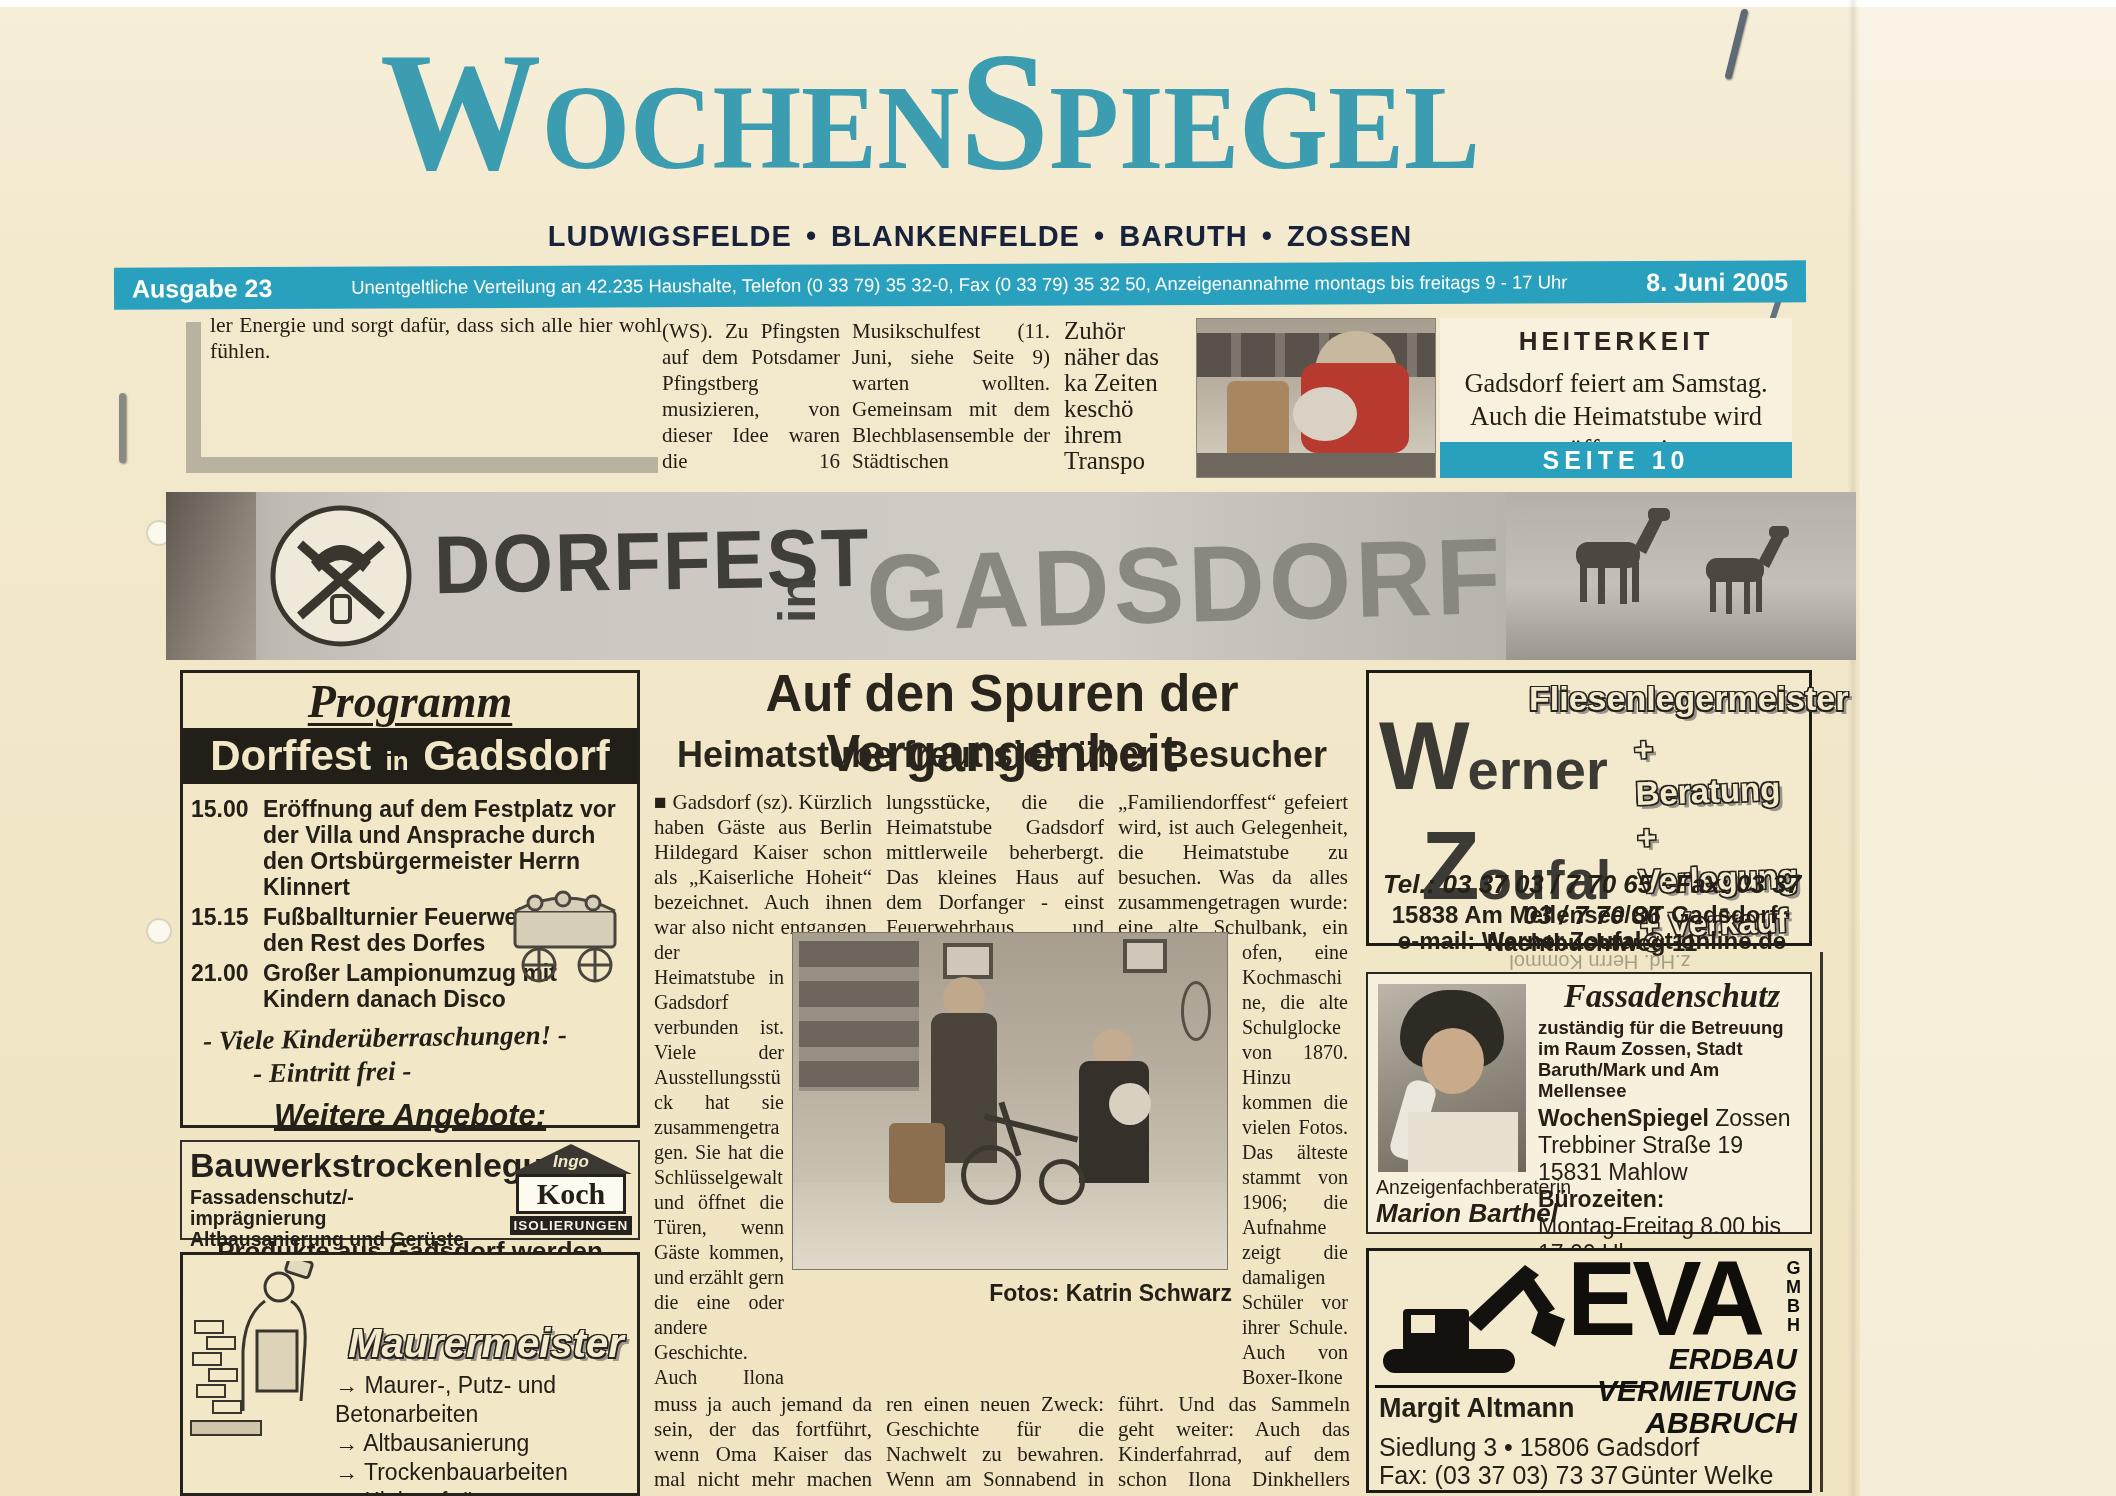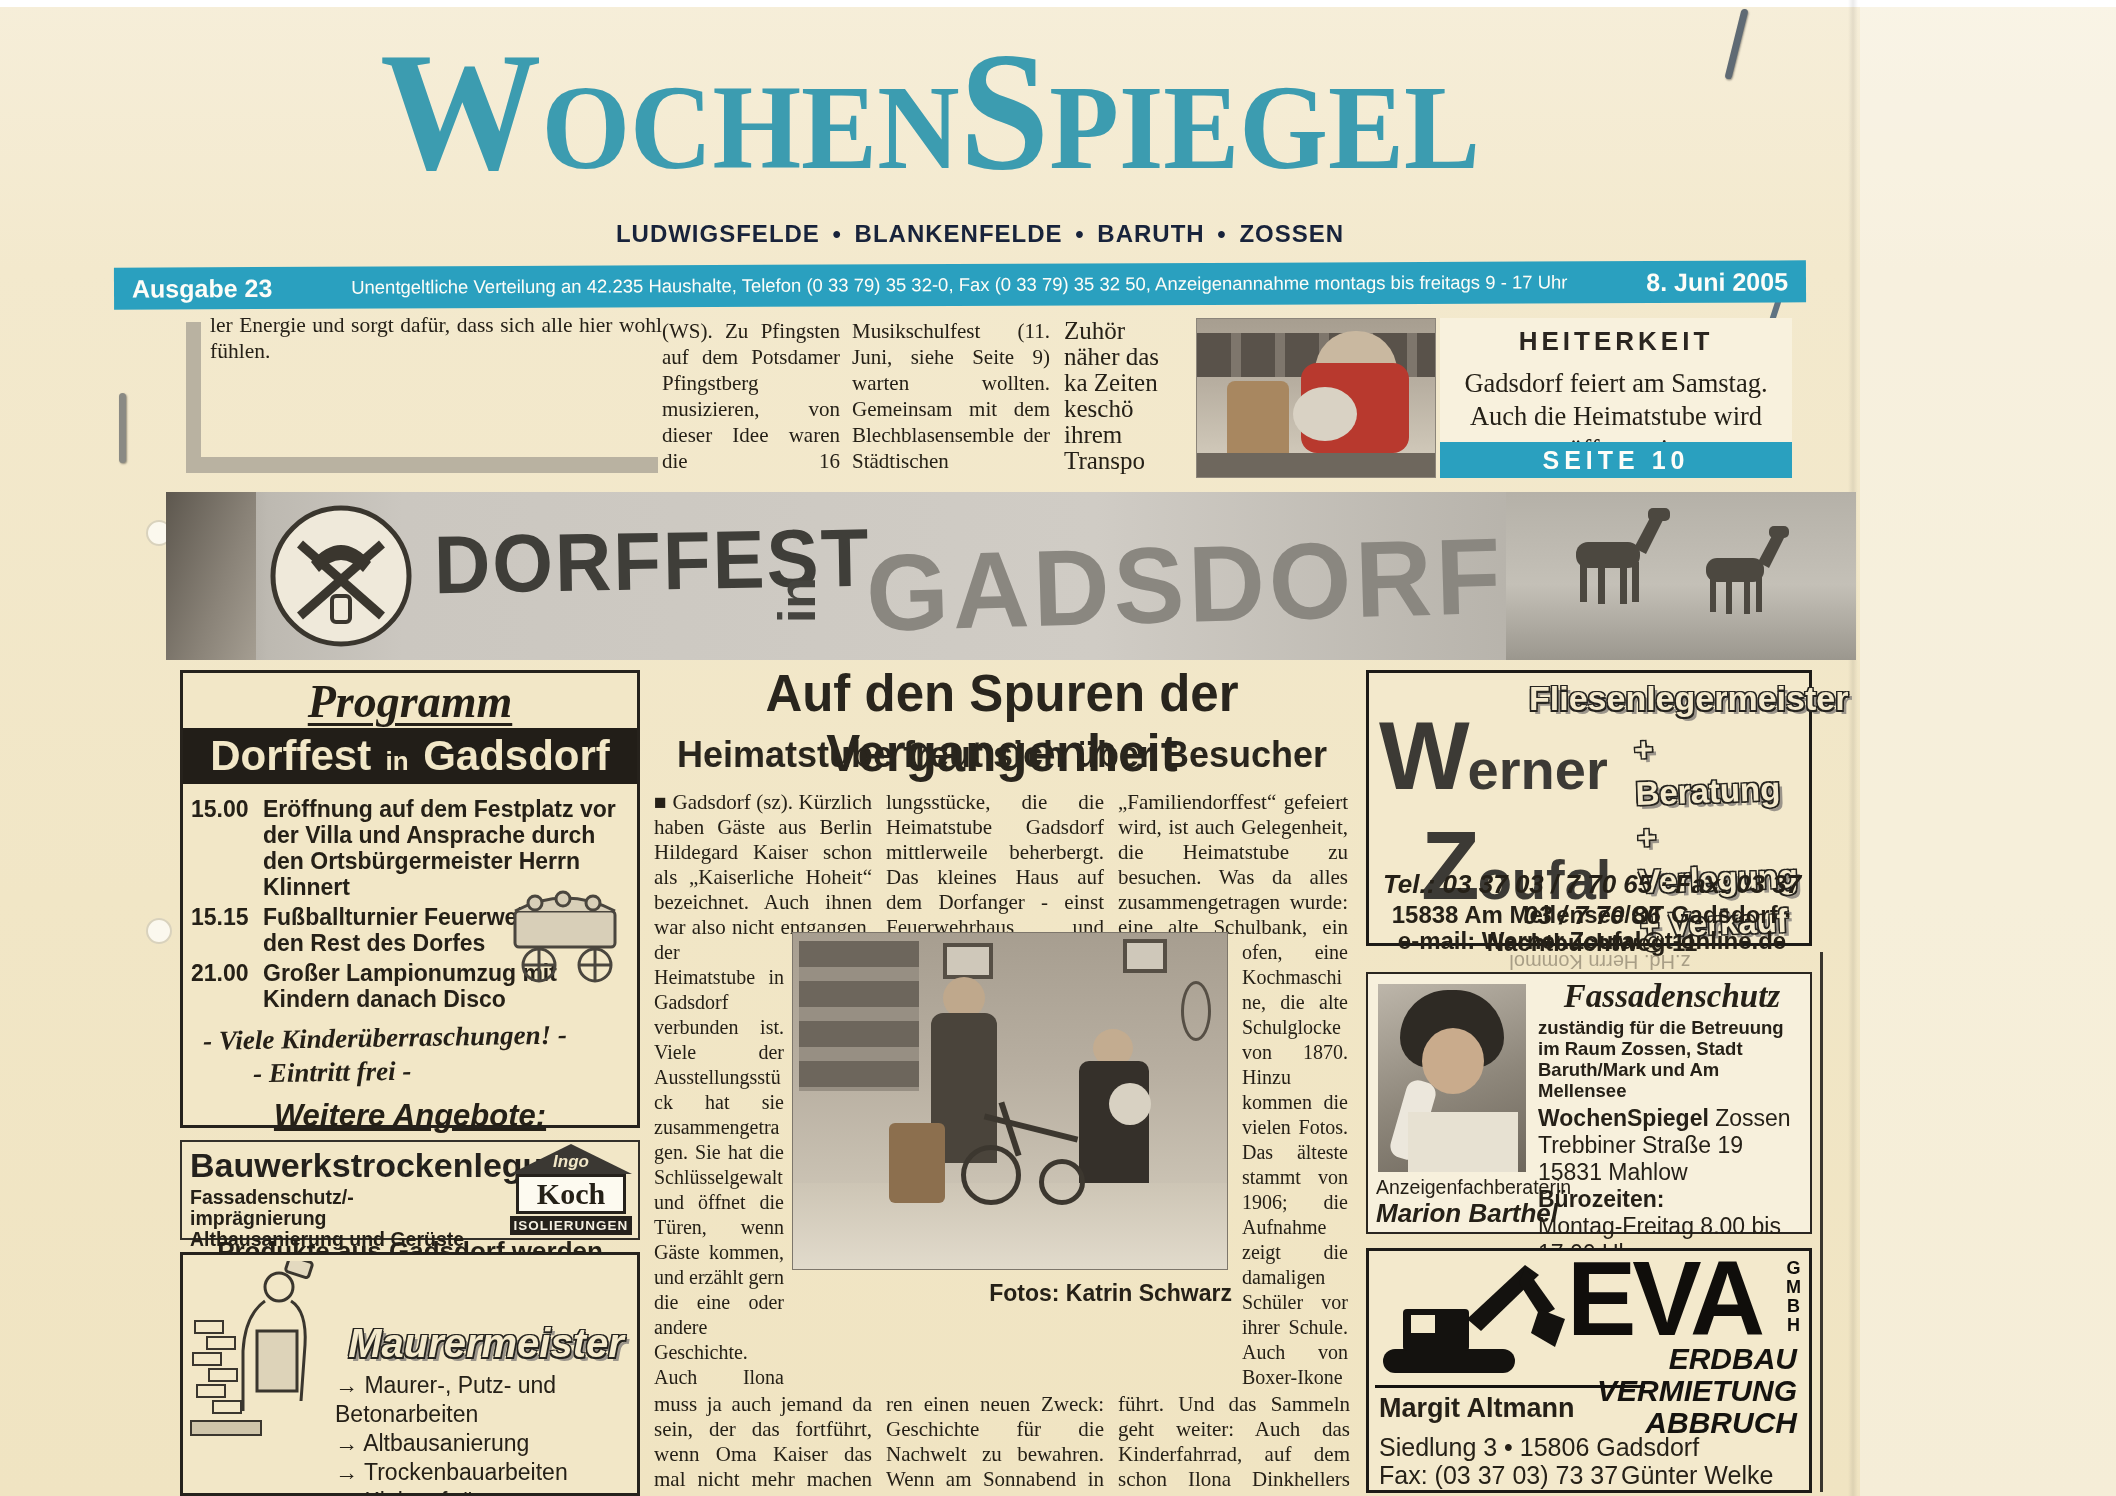--- a/index.html
+++ b/index.html
@@ -32,21 +32,21 @@
   <div class="box" style="left:1860px;top:0;width:256px;height:1496px;background:rgba(255,255,255,.35);"></div>
   <div class="box" style="left:119px;top:393px;width:7px;height:70px;background:#8a8a84;border-radius:4px;box-shadow:1px 1px 2px rgba(0,0,0,.4);"></div>
   <div class="box" style="left:1733px;top:8px;width:7px;height:72px;background:#5f6a74;border-radius:4px;transform:rotate(14deg);box-shadow:1px 1px 2px rgba(0,0,0,.4);"></div>
   <div class="box" style="left:1766px;top:298px;width:6px;height:64px;background:#5f7382;border-radius:4px;transform:rotate(18deg);"></div>
   <div class="box" style="left:146px;top:520px;width:26px;height:26px;border-radius:50%;background:#fbf8ee;border:2px solid #d9d2bd;"></div>
   <div class="box" style="left:146px;top:918px;width:26px;height:26px;border-radius:50%;background:#fbf8ee;border:2px solid #d9d2bd;"></div>
 
   <div class="box ctr" style="left:150px;top:26px;width:1560px;transform:scaleX(.95);color:#3c9cb0;font-family:'Liberation Serif',serif;font-weight:bold;line-height:1;">
     <span style="font-size:170px;">W</span><span style="font-size:120px;">OCHEN</span><span style="font-size:170px;">S</span><span style="font-size:120px;">PIEGEL</span>
   </div>
-  <div class="box ctr san b" style="left:400px;top:220px;width:1160px;font-size:24px;color:#18233b;letter-spacing:1px;word-spacing:5px;">LUDWIGSFELDE • BLANKENFELDE • BARUTH • ZOSSEN</div>
+  <div class="box ctr san b" style="left:400px;top:220px;width:1160px;font-size:29px;color:#18233b;letter-spacing:1px;word-spacing:5px;">LUDWIGSFELDE • BLANKENFELDE • BARUTH • ZOSSEN</div>
 
   <div class="box teal-bar san" style="left:114px;top:264px;width:1692px;height:42px;display:flex;align-items:center;padding:0 18px;transform:rotate(-.25deg);">
     <span class="b" style="font-size:25px;">Ausgabe 23</span>
     <span style="flex:1;text-align:center;font-size:18.5px;">Unentgeltliche Verteilung an 42.235 Haushalte, Telefon (0 33 79) 35 32-0, Fax (0 33 79) 35 32 50, Anzeigenannahme montags bis freitags 9 - 17 Uhr</span>
     <span class="b" style="font-size:25px;">8. Juni 2005</span>
   </div>
 
   <div class="box" style="left:186px;top:322px;width:15px;height:148px;background:#b9b2a1;"></div>
   <div class="box" style="left:186px;top:457px;width:472px;height:16px;background:#b9b2a1;"></div>
   <div class="box" style="left:210px;top:312px;width:452px;">

